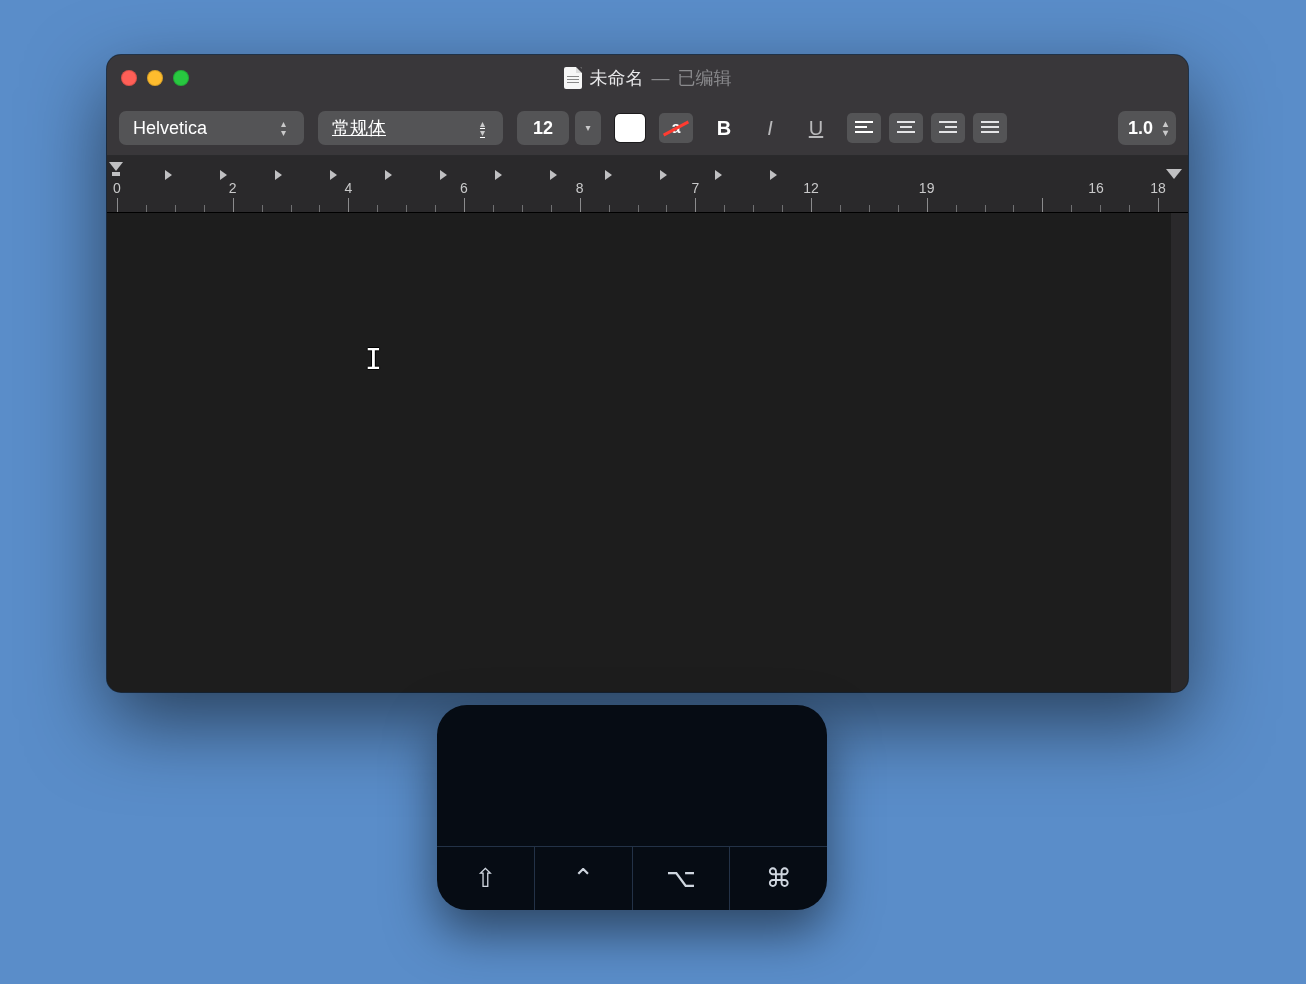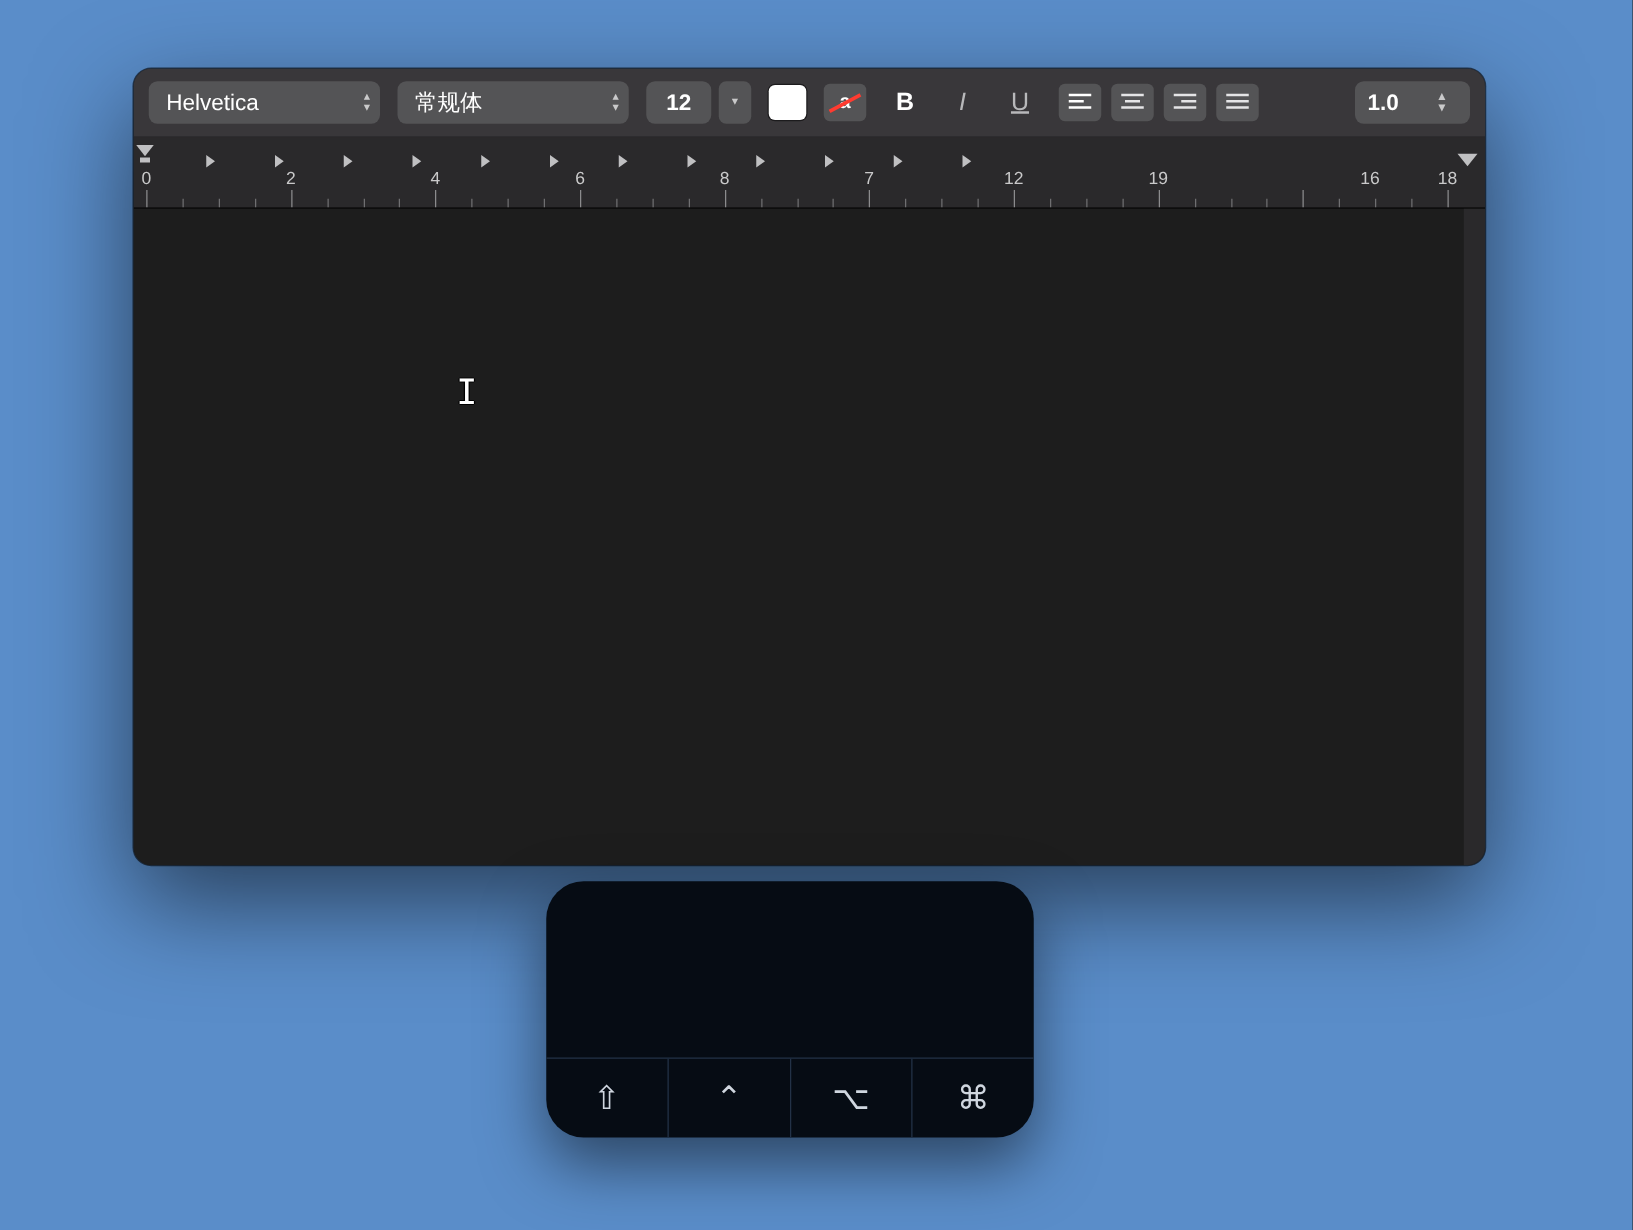--- a/index.html
+++ b/index.html
@@ -81,26 +81,26 @@
     gap: 14px;
   }
   .select-like, .spin-like {
     height: 34px;
     background: #545456;
     border-radius: 7px;
     color: #fff;
     font-size: 18px;
     display: flex;
     align-items: center;
-    padding: 0 8px 0 14px;
+    padding: 0 18px 0 14px;
     justify-content: space-between;
     gap: 10px;
   }
   .font-family { width: 185px; }
-  .font-style  { width: 185px; }
+  .font-style  { width: 185px; text-decoration: underline; }
   .font-size-group { display:flex; align-items:center; gap:6px; }
   .font-size { width: 52px; justify-content:center; padding:0; font-weight:600; }
   .stepper {
     width: 26px; height: 34px; background:#545456; border-radius:6px;
     display:flex; align-items:center; justify-content:center; font-size:12px; color:#c9c9ca;
   }
   .color-swatch {
     width: 30px; height: 28px; border-radius:5px; background:#fff;
     box-shadow: 0 0 0 1px rgba(0,0,0,.5);
   }
@@ -122,21 +122,21 @@
   .biu-btn.italic { font-style:italic; }
   .biu-btn.underline { text-decoration: underline; }
   .align-group { display:flex; gap:8px; }
   .align-btn {
     width: 34px; height: 30px; border-radius:5px; background:#545456;
     display:flex; align-items:center; justify-content:center;
   }
   .align-btn svg { stroke:#e4e4e6; stroke-width:2; }
   .align-btn.active svg { stroke:#fff; }
   .spacer { flex:1; }
-  .line-spacing { width: 92px; font-weight:700; padding: 0 20px 0 10px;}
+  .line-spacing { width: 58px; font-weight:700; padding: 0 20px 0 10px;}
   .chevup{ font-size:10px; line-height:8px; color:#c9c9ca; display:flex; flex-direction:column; gap:1px; }
 
   
   .ruler {
     height: 57px;
     background: #2a292b;
     position: relative;
     border-bottom: 1px solid #000;
     color:#c9c9ca;
     font-size: 14px;
@@ -215,20 +215,33 @@
     color:#cfd6df;
     font-size:26px;
   }
   .modkey:last-child { border-right:none; }
 </style>
 </head>
 <body>
 
 <div class="window">
 
+  <div class="titlebar">
+    <div class="traffic">
+      <div class="tl-btn tl-close"></div>
+      <div class="tl-btn tl-min"></div>
+      <div class="tl-btn tl-zoom"></div>
+    </div>
+    <div class="title-center">
+      <span class="doc-icon"></span>
+      <span>未命名</span>
+      <span class="title-sep">—</span>
+      <span class="title-status">已编辑</span>
+    </div>
+  </div>
 
   <div class="toolbar">
     <div class="select-like font-family">
       <span>Helvetica</span>
       <span class="chevup">
           <span>▴</span>
           <span>▾</span>
         </span>
     </div>
     <div class="select-like font-style">

